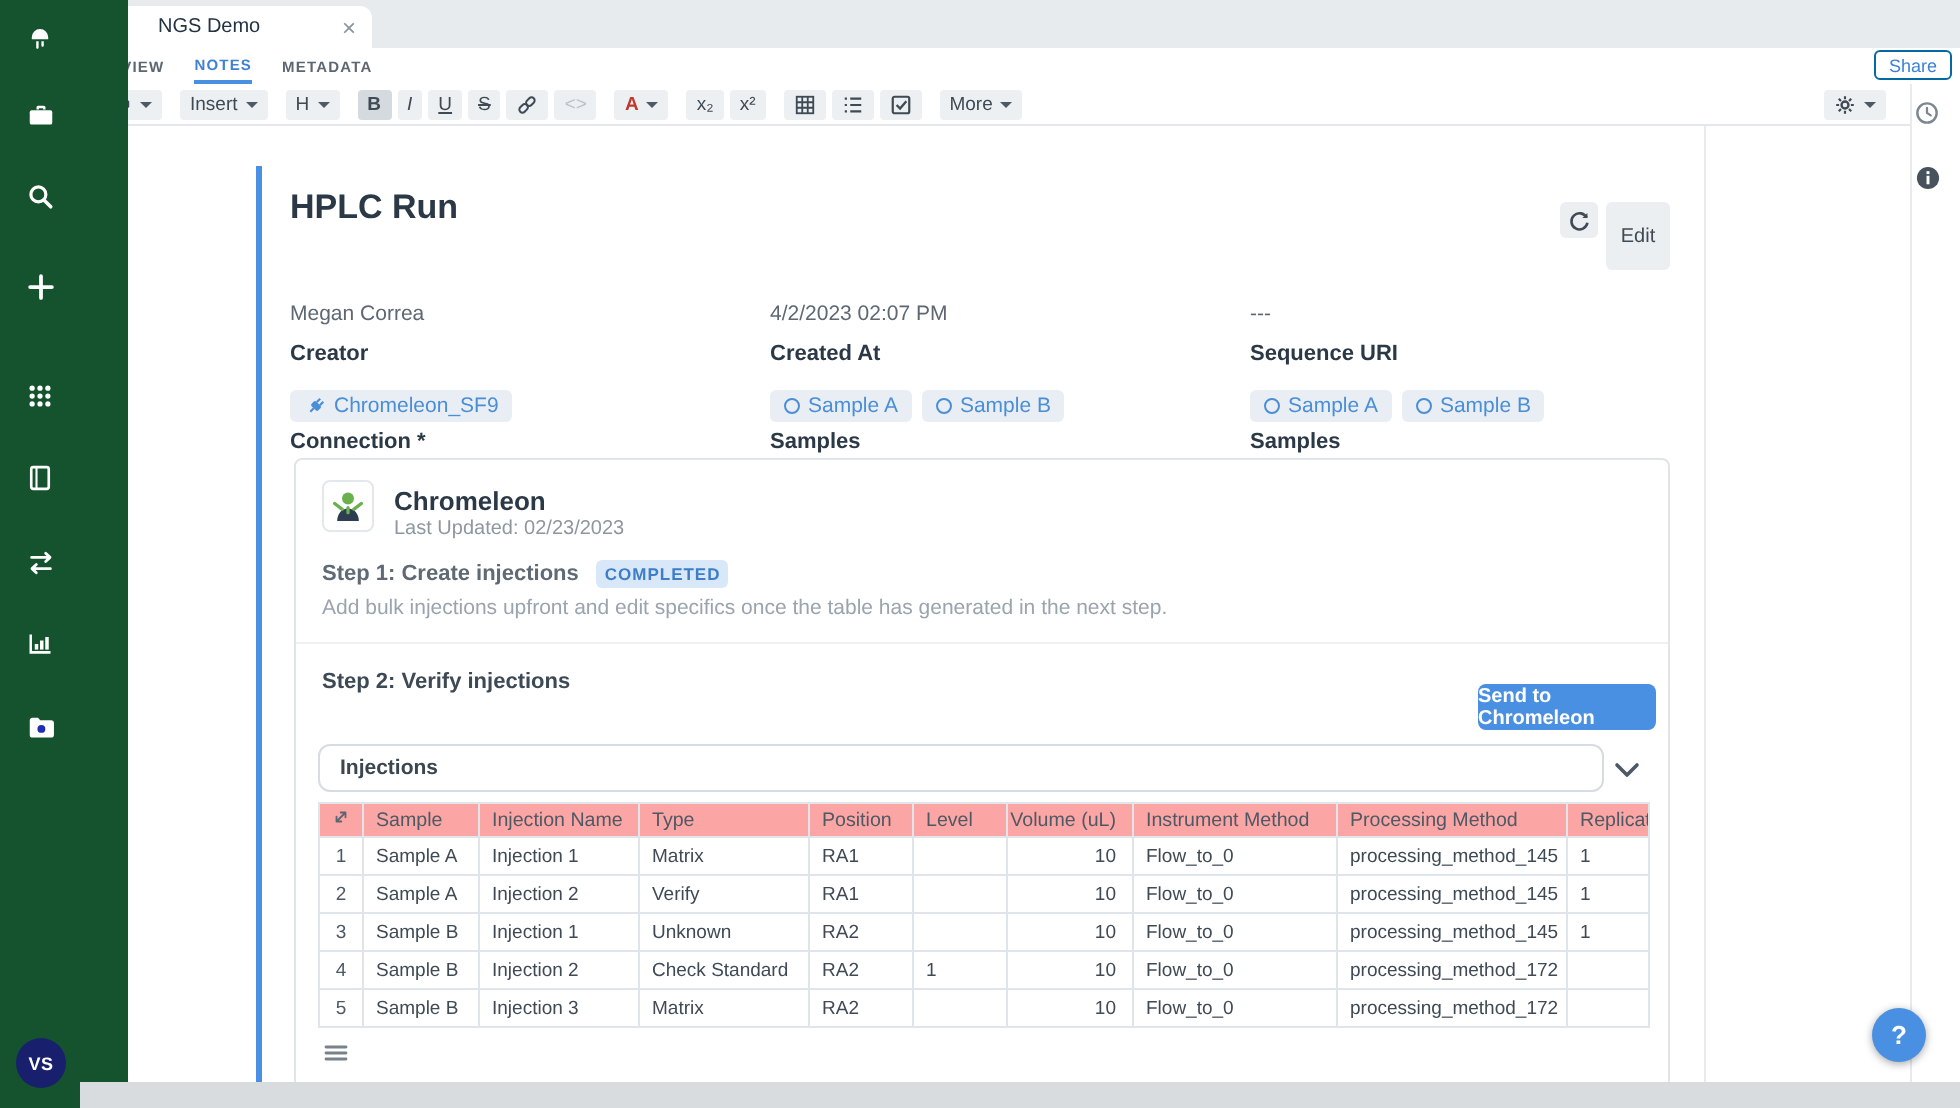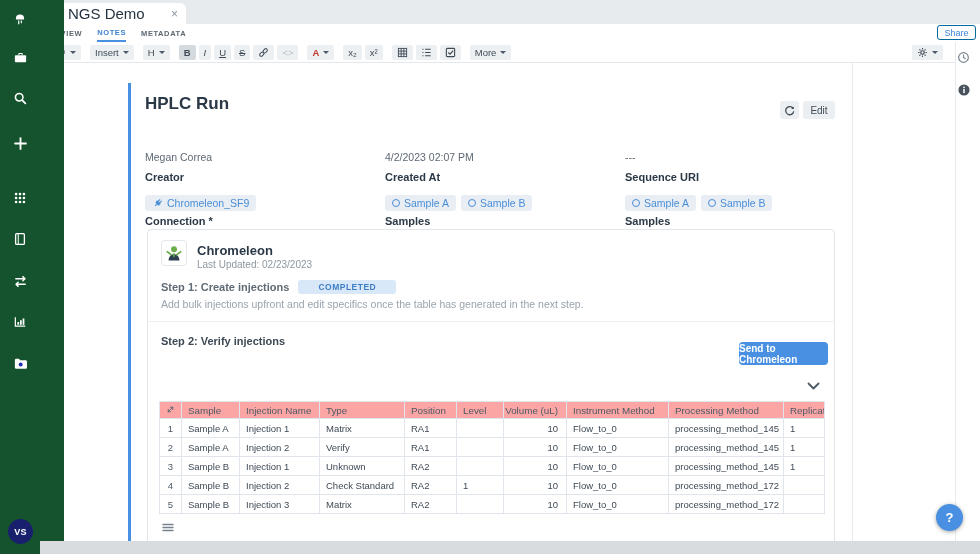--- a/index.html
+++ b/index.html
@@ -12,21 +12,21 @@
   .side-icon { position:absolute; left:0; width:40px; height:24px; display:flex;
     align-items:center; justify-content:center; cursor:pointer; }
   #avatar { position:absolute; left:8px; top:519px; width:25px; height:25px; border-radius:50%;
     background:#18206e; color:#fff; font-size:9px; font-weight:bold; display:flex;
     align-items:center; justify-content:center; letter-spacing:.3px; }
 
   
   #tabbar { left:40px; top:0; width:940px; height:24px; background:#e8ebee; z-index:5; }
   #doc-tab { position:absolute; left:4px; top:3px; width:142px; height:21px; background:#fff;
     border-radius:6px 6px 0 0; display:flex; align-items:center; padding:0 8px; }
-  #doc-tab .tab-label { font-size:15px; color:#243342; margin-left:5px; }
+  #doc-tab .tab-label { font-size:10px; color:#243342; margin-left:16px; }
   #doc-tab .close-x { margin-left:auto; color:#8a939c; font-size:12px; line-height:10px; cursor:pointer; }
 
   
   #subtabs { left:40px; top:24px; width:940px; height:18px; background:#fff; display:flex;
     align-items:stretch; padding-left:9px; gap:15px; z-index:5; }
   .subtab { display:flex; align-items:center; font-size:7.5px; font-weight:700;
     letter-spacing:.6px; color:#5c6771; cursor:pointer; }
   .subtab.active { color:#3e82d5; border-bottom:2px solid #4a90e2; }
   #share-btn { position:absolute; left:937px; top:25px; width:39px; height:15px; background:#fff;
     border:1px solid #0369a1; border-radius:3px; color:#3e82d5; font-size:9px; display:flex;
@@ -50,42 +50,42 @@
     border-top:3.5px solid #4d5964; margin-left:4px; display:inline-block; }
 
   
   #page-right-border { left:852px; top:63px; width:1px; height:478px; background:#e7ebee; }
   #right-strip-border { left:955px; top:42px; width:1px; height:499px; background:#e7ebee; }
   #accent-bar { left:128px; top:83px; width:3px; height:458px; background:#4a90e2; }
 
   #entry-title { left:145px; top:94px; font-size:17px; font-weight:700; color:#2b3947; }
   #refresh-btn { left:780px; top:101px; width:19px; height:18px; background:#eceff2; border-radius:3px;
     display:flex; align-items:center; justify-content:center; cursor:pointer; }
-  #edit-btn { left:803px; top:101px; width:32px; height:18px; background:#eceff2; border-radius:3px;
+  #edit-btn { left:803px; top:101px; width:32px; height:34px; background:#eceff2; border-radius:3px;
     font-size:10px; color:#3f4a55; display:flex; align-items:center; justify-content:center; cursor:pointer; }
 
   .field-label { font-size:11px; font-weight:700; color:#2b3947;margin-top:36px; }
   .field-value { font-size:10.5px; color:#5d6873; }
   .chip-row { display:flex; gap:5px; }
   .chip { height:16px; background:#e9eef5; border-radius:3px; display:inline-flex; align-items:center;
     padding:0 7px; font-size:10.5px; color:#4a8ed6; cursor:pointer; white-space:nowrap; }
   .chip .cicon { margin-right:4px; display:inline-flex; }
   .circle-ic { width:8px; height:8px; border:1.5px solid #4a8ed6; border-radius:50%; }
 
   
   #card { left:147px; top:229px; width:688px; height:330px; background:#fff;
     border:1px solid #e0e5e9; border-radius:4px; }
   #logo-tile { left:13px; top:10px; width:26px; height:26px; border:1px solid #e3e8ec;
     border-radius:4px; display:flex; align-items:center; justify-content:center; }
   #app-name { left:49px; top:13px; font-size:13px; font-weight:700; color:#2b3947; }
   #last-updated { left:49px; top:29px; font-size:10px; color:#8d97a1; }
   #step1-row { left:13px; top:50px; display:flex; align-items:center; }
   #step1-title { font-size:11px; font-weight:600; color:#5f6a75; }
   #step1-badge { margin-left:9px; background:#d8e8f9; color:#3e7ec9; font-size:8.5px; font-weight:700;
-    letter-spacing:.5px; padding:2px 20px; border-radius:3px; }
+    letter-spacing:.5px; padding:2px 4px; border-radius:3px; }
   #step1-desc { left:13px; top:68px; font-size:10.5px; color:#9aa4ae; }
   #card-divider { left:0; top:91px; width:686px; height:1px; background:#eef1f4; }
   #step2-title { left:13px; top:105px; font-size:11px; font-weight:700; color:#3d4954; }
   #step2-desc { left:13px; top:122px; font-size:10.5px; color:#9aa4ae; }
   #send-btn { left:591px; top:112px; width:89px; height:23px; background:#4a90e2; border-radius:4px;
     color:#fff; font-size:10px; font-weight:700; display:flex; align-items:center; justify-content:center;
     cursor:pointer; }
   #inj-header { left:11px; top:142px; width:643px; height:24px; border:1px solid #d6dce1;
     border-radius:6px; display:flex; align-items:center; padding-left:10px; font-size:10.5px;
     font-weight:600; color:#3a4650; cursor:pointer; }
@@ -356,20 +356,23 @@
   <div id="step1-row" class="abs">
     <span id="step1-title">Step 1: Create injections</span>
     <span id="step1-badge">COMPLETED</span>
   </div>
   <div id="step1-desc" class="abs">Add bulk injections upfront and edit specifics once the table has generated in the next step.</div>
   <div id="card-divider" class="abs"></div>
 
   <div id="step2-title" class="abs">Step 2: Verify injections</div>
   <div id="send-btn" class="abs">Send to Chromeleon</div>
 
+  <div id="inj-header" class="abs">
+    <span>Injections</span>
+  </div>
   <div id="inj-chevron" class="abs">
     <svg width="13" height="9" viewBox="0 0 13 9" fill="none" stroke="#4d5964" stroke-width="1.8" stroke-linecap="round" stroke-linejoin="round">
         <path d="M1.5 1.5 6.5 6.5 11.5 1.5"></path>
       </svg>
   </div>
 
   <table id="inj-table" class="abs">
     <colgroup>
       <col style="width:22px">
         <col style="width:58px">

